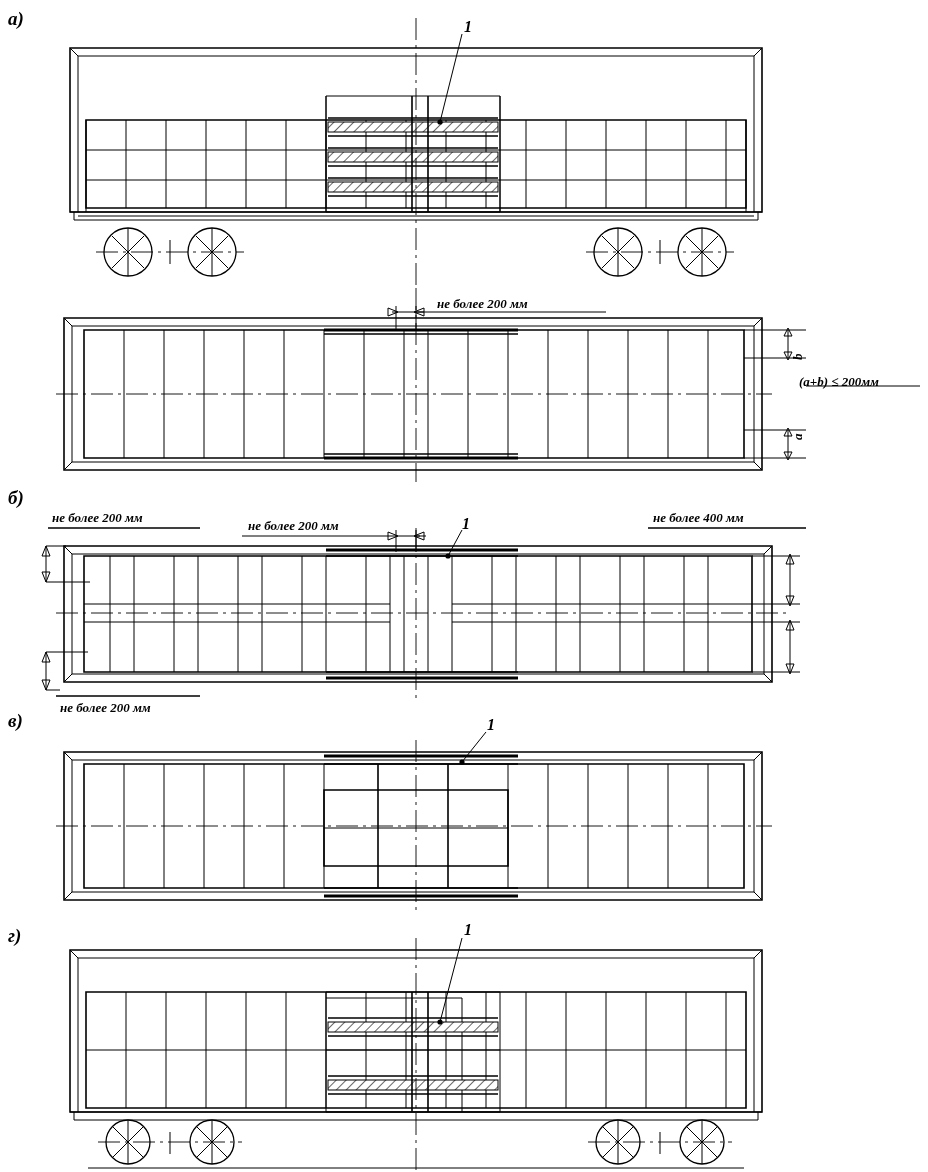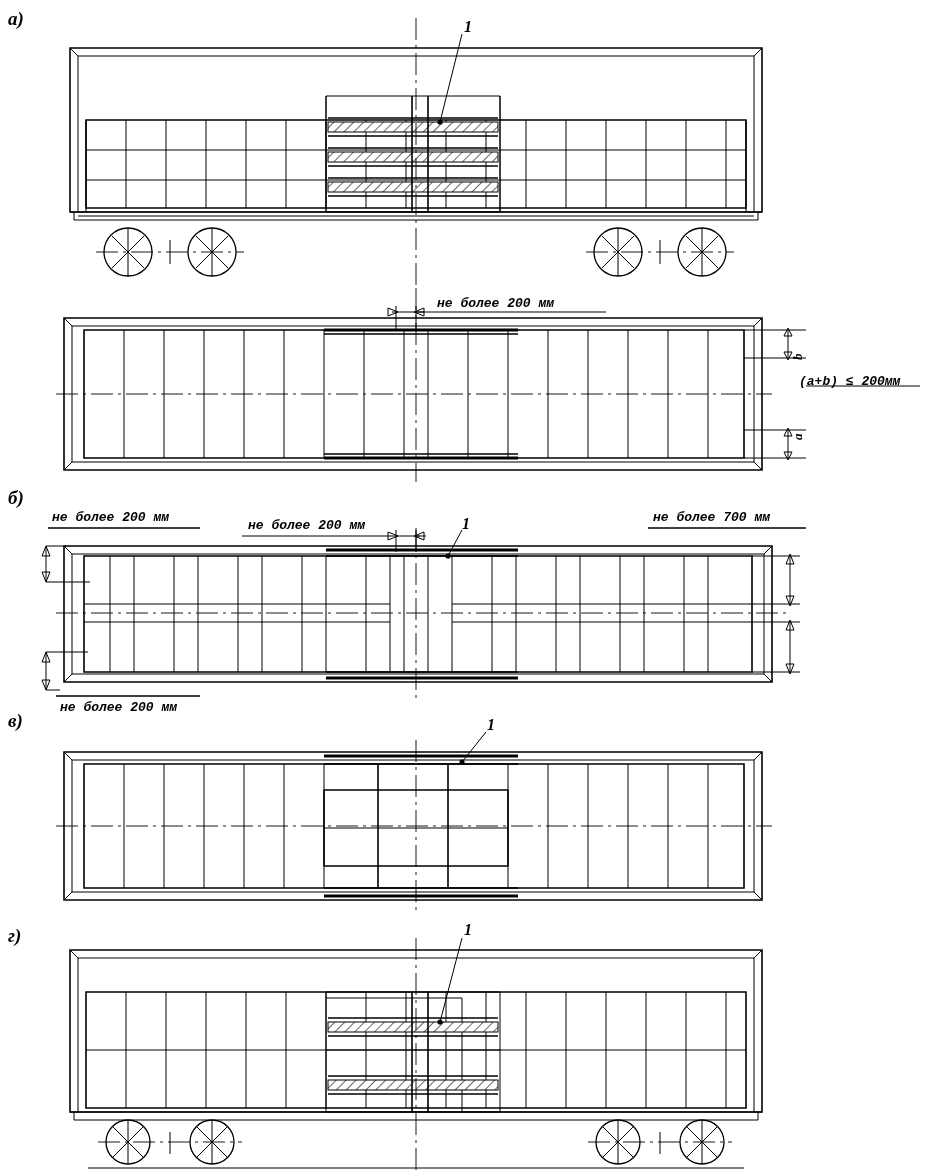--- a/index.html
+++ b/index.html
@@ -1,19 +1,19 @@
 <!DOCTYPE html>
 <html><head>
 <meta charset="utf-8">
 <style>
   html,body{margin:0;padding:0;background:#ffffff;}
   body{width:928px;height:1172px;font-family:"Liberation Serif",serif;color:#000;position:relative;overflow:hidden;}
   .stage{position:absolute;left:0;top:0;width:928px;height:1172px;}
   .lbl{position:absolute;font-style:italic;font-weight:bold;font-size:19px;font-family:"Liberation Serif",serif;}
-  .dimtext{position:absolute;font-style:italic;font-weight:bold;font-size:13px;font-family:Liberation Mono, monospace;white-space:nowrap;text-align:right;}
+  .dimtext{position:absolute;font-style:italic;font-weight:bold;font-size:13px;font-family:Liberation Serif, serif;white-space:nowrap;text-align:right;}
   .leadnum{position:absolute;font-style:italic;font-weight:bold;font-size:16px;font-family:"Liberation Serif",serif;}
   .vtext{position:absolute;font-style:italic;font-weight:bold;font-size:13px;font-family:"Liberation Serif",serif;transform:rotate(-90deg);transform-origin:left top;white-space:nowrap;}
   svg{position:absolute;left:0;top:0;overflow:visible;}
   .ln{stroke:#000;fill:none;stroke-width:1;}
   .lnT{stroke:#000;fill:none;stroke-width:1.6;}
   .lnH{stroke:#000;fill:none;stroke-width:3.2;}
   .cl{stroke:#000;fill:none;stroke-width:0.9;stroke-dasharray:22 5 3 5;}
   .wh{fill:#fff;stroke:#000;stroke-width:1.3;}
   .hatchbox{fill:url(#hatch);stroke:#000;stroke-width:1;}
 </style>
@@ -27,21 +27,21 @@
   <div class="lbl" style="left:8px;top:710px;">в)</div>
   <div class="lbl" style="left:8px;top:925px;">г)</div>
 
   <div class="dimtext" style="left:437px;top:296px;">не  более 200 мм</div>
   <div class="dimtext" style="left:799px;top:374px;">(a+b) ≤ 200мм</div>
   <div class="vtext" style="left:790px;top:360px;">b</div>
   <div class="vtext" style="left:790px;top:440px;">a</div>
 
   <div class="dimtext" style="left:52px;top:510px;">не более 200 мм</div>
   <div class="dimtext" style="left:248px;top:518px;">не  более 200 мм</div>
-  <div class="dimtext" style="left:653px;top:510px;">не более 700 мм</div>
+  <div class="dimtext" style="left:653px;top:510px;">не более 400 мм</div>
   <div class="dimtext" style="left:60px;top:700px;">не более 200 мм</div>
 
   <div class="leadnum" style="left:464px;top:18px;">1</div>
   <div class="leadnum" style="left:462px;top:515px;">1</div>
   <div class="leadnum" style="left:487px;top:716px;">1</div>
   <div class="leadnum" style="left:464px;top:921px;">1</div>
 
   <svg width="928" height="1172">
     <defs>
       <pattern id="hatch" width="7" height="7" patternUnits="userSpaceOnUse" patternTransform="rotate(45)">

